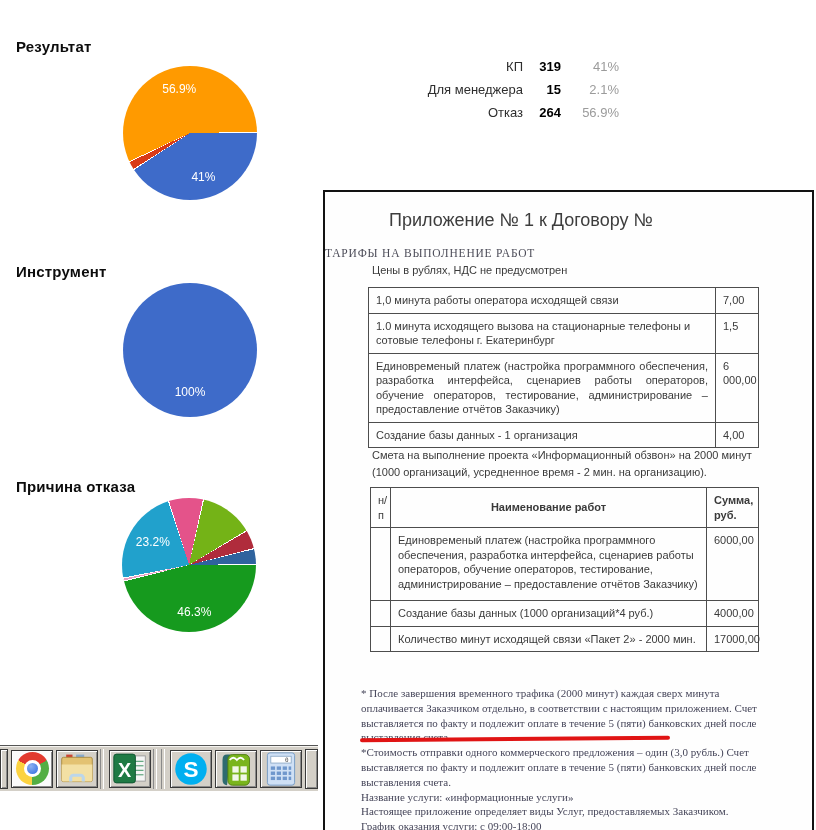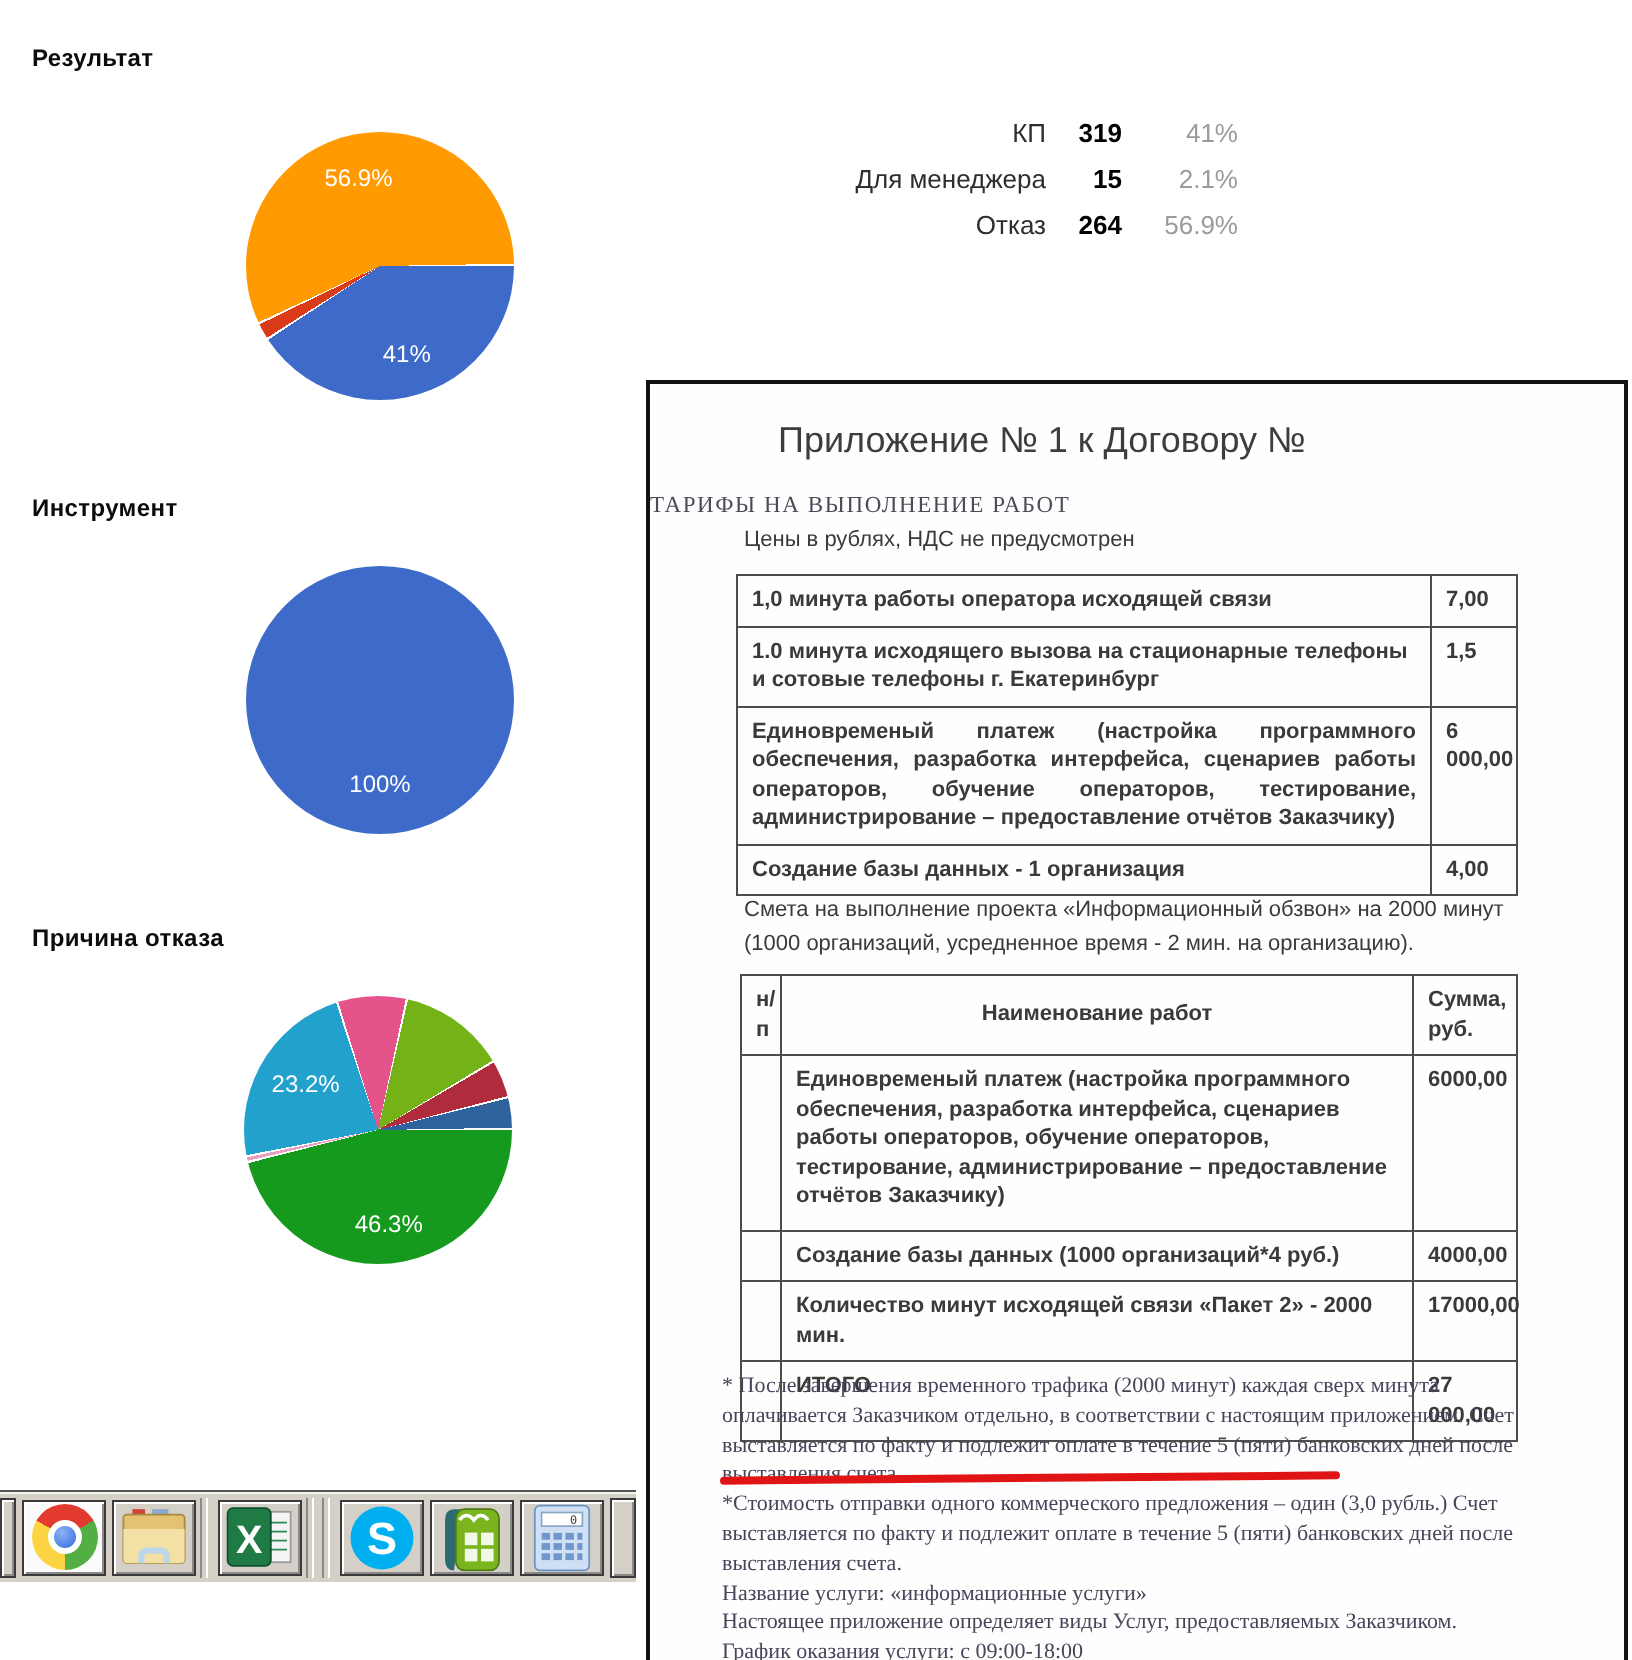--- a/index.html
+++ b/index.html
@@ -1,20 +1,20 @@
 <!DOCTYPE html>
 <html><head>
 <meta charset="utf-8">
 <style>
   html,body{margin:0;padding:0;background:#fff;}
   .screen{position:relative;width:816px;height:830px;background:#ffffff;overflow:hidden;
           font-family:"Liberation Sans",sans-serif;}
 
   
-  .sec-heading{position:absolute;font-size:12px;font-weight:bold;color:#0c0c0c;letter-spacing:.2px;}
+  .sec-heading{position:absolute;font-size:15px;font-weight:bold;color:#0c0c0c;letter-spacing:.2px;margin-top:16px;}
   #h-result{left:16px;top:22px;}
   #h-instrument{left:16px;top:247px;}
   #h-refusal{left:16px;top:462px;}
 
   .pie{position:absolute;width:134px;height:134px;border-radius:50%;}
   #pie-result{left:123px;top:66px;}
   #pie-instrument{left:123px;top:283px;}
   #pie-refusal{left:122px;top:498px;}
   .pie-label{position:absolute;transform:translate(-50%,-50%);color:#fff;font-size:12px;white-space:nowrap;}
 
@@ -27,21 +27,21 @@
 
   
   .doc{position:absolute;left:323px;top:190px;width:491px;height:823px;background:#fefefe;
        border:2px solid #121212;box-sizing:border-box;color:#3a3a3a;}
   .doc-title{position:absolute;left:64px;top:18px;font-size:18px;color:#3d3d3d;}
   .doc-subtitle{position:absolute;left:0;top:55px;width:100%;
        font-family:"Liberation Serif",serif;font-size:11.5px;letter-spacing:.8px;color:#4c4c58;}
   .doc-note{position:absolute;left:47px;top:72px;font-size:11px;}
   .doc table{border-collapse:collapse;font-size:11px;color:#3a3a3a;table-layout:fixed;}
   .doc td,.doc th{border:1px solid #4d4d4d;padding:5px 7px;vertical-align:top;text-align:left;
-       font-weight:bold;line-height:1.32;}
+       font-weight:normal;line-height:1.32;}
   #table1{position:absolute;left:43px;top:95px;width:390px;}
   #table1 th.c-name{text-align:center;font-weight:bold;vertical-align:middle;}
   #table1 th.c-price{font-weight:bold;}
   #table1 .justify{text-align:justify;}
   #table1 col.name{width:347px;} #table1 col.price{width:43px;}
   .smeta{position:absolute;left:47px;top:255px;width:392px;font-size:11px;line-height:1.5;}
   #table2{position:absolute;left:45px;top:295px;width:388px;}
   #table2 col.num{width:20px;} #table2 col.name{width:316px;} #table2 col.sum{width:52px;}
   #table2 th{vertical-align:middle;}
   #table2 th.c-name,#table2 th.c-sum{font-weight:bold;}
@@ -163,25 +163,20 @@
       <tr>
         <td></td>
         <td>Создание базы данных (1000 организаций*4 руб.)</td>
         <td>4000,00</td>
       </tr>
       <tr>
         <td></td>
         <td>Количество минут исходящей связи «Пакет 2» - 2000 мин.</td>
         <td>17000,00</td>
       </tr>
-      <tr class="total">
-        <td></td>
-        <td>ИТОГО</td>
-        <td>27 000,00</td>
-      </tr>
     </tbody>
       </table>
 
     <div class="footnotes">
       <p>* После завершения временного трафика (2000 минут) каждая сверх минута оплачивается Заказчиком отдельно, в соответствии с настоящим приложением.  Счет выставляется по факту и подлежит оплате в течение 5 (пяти)  банковских дней после выставления счета.</p>
       <p>*Стоимость отправки одного коммерческого предложения – один (3,0 рубль.)  Счет выставляется по факту и подлежит оплате в течение 5 (пяти) банковских дней после выставления счета.</p>
       <p>Название услуги: «информационные услуги»</p>
       <p>Настоящее приложение определяет виды Услуг, предоставляемых Заказчиком.</p>
       <p>График оказания услуги: с 09:00-18:00</p>
 

